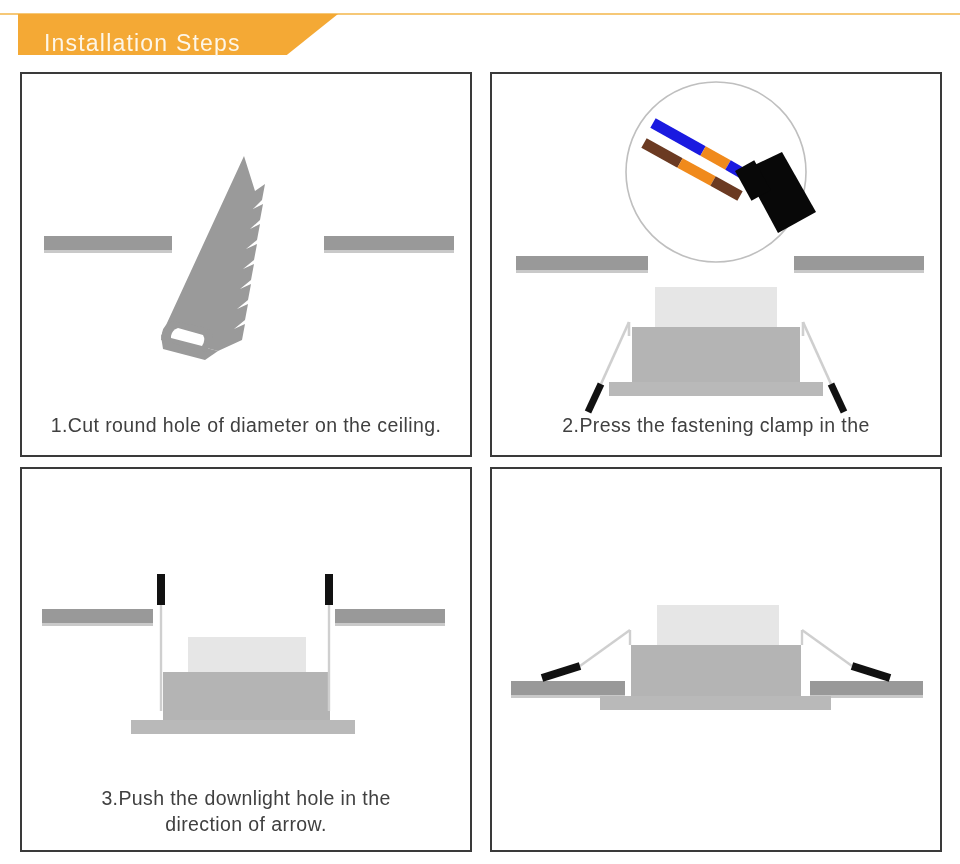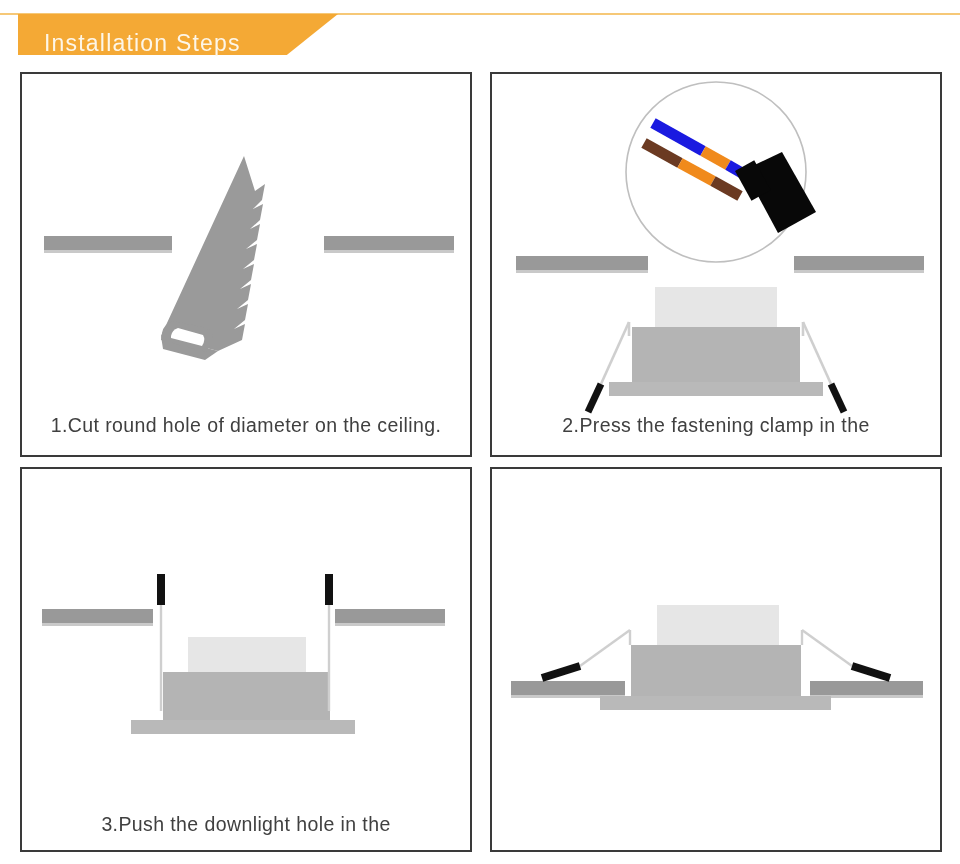--- a/index.html
+++ b/index.html
@@ -240,20 +240,21 @@
           </g>
 
           <g>
             <path d="M 307 242 L 307 136" stroke="#cfcfcf" stroke-width="2.4"></path>
             <path d="M 307 136 L 307 105" stroke="#111111" stroke-width="8" stroke-linecap="butt"></path>
           </g>
         </svg>
       </div>
       <div class="caption">
         <div>3.Push the downlight hole in the</div>
+        <div>direction of arrow.</div>
       </div>
     </div>
 
     <div class="panel panel-4">
       <div class="art">
 
         <div class="ceiling" style="left:19px; top:212px; width:114px;"></div>
         <div class="ceiling" style="left:318px; top:212px; width:113px;"></div>
 
         <div class="top-box" style="left:165px; top:136px; width:122px; height:45px;"></div>

